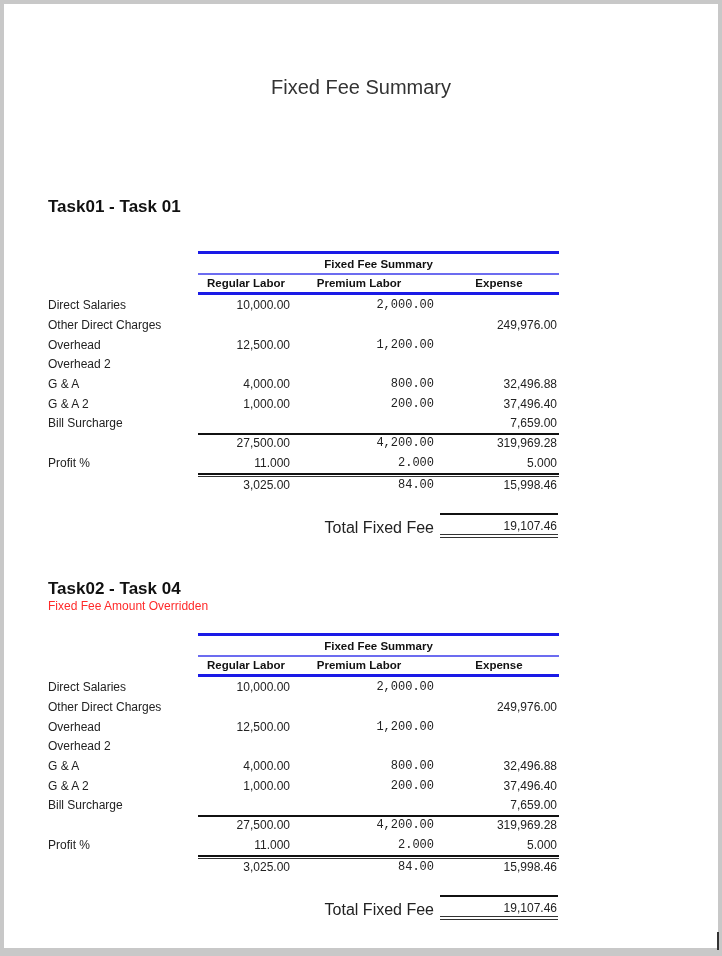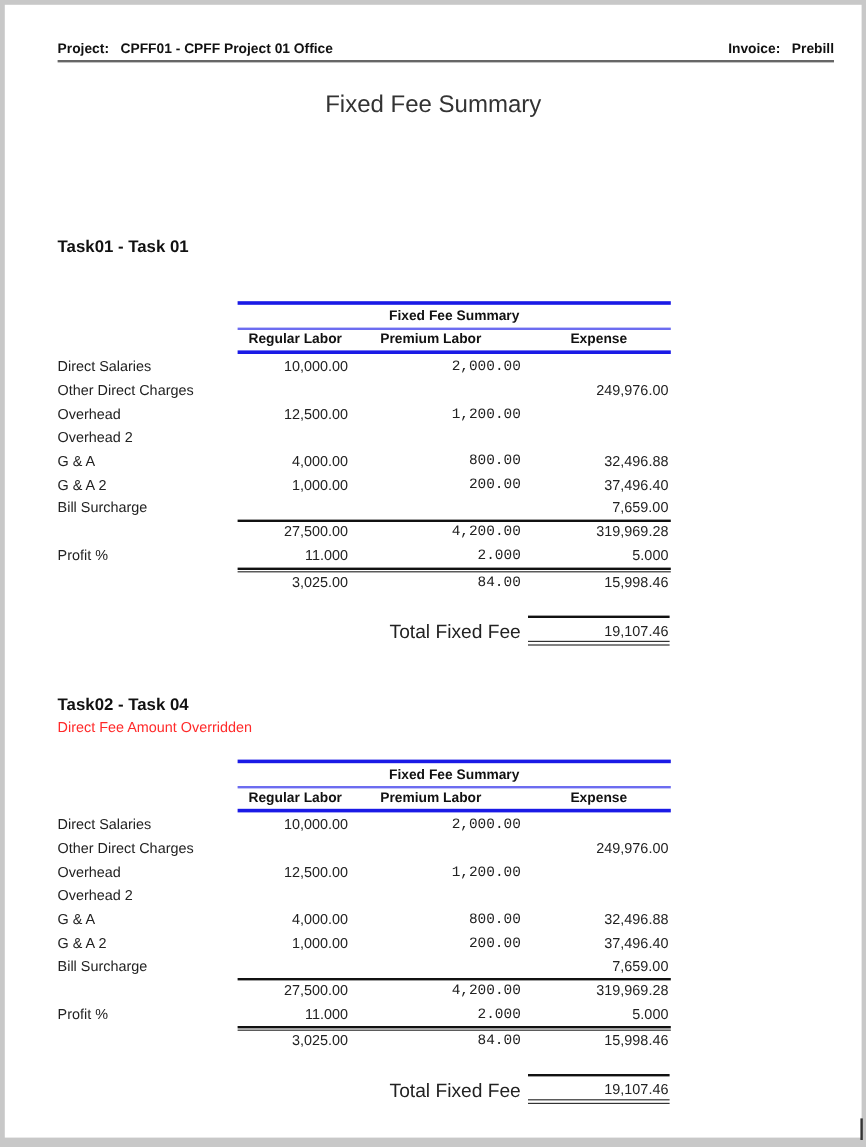--- a/index.html
+++ b/index.html
@@ -23,21 +23,21 @@
     border-bottom: 2px solid #666;
     font-weight: bold; font-size: 11.5px; color: #111;
   }
   .hdr .left { position: absolute; left: 0; top: 2px; }
   .hdr .right { position: absolute; right: 0; top: 2px; }
   .title {
     position: absolute; left: 0; width: 714px; top: 72px; text-align: center;
     font-size: 20px; color: #333;
   }
   .subtitle { left: 44px; top: 110px; font-weight: bold; font-size: 11.5px; color: #111; }
-  .task-title { font-weight: bold; font-size: 14px; color: #111; }
+  .task-title { font-weight: bold; font-size: 17px; color: #111; }
   .override { font-size: 12px; color: #ff2a2a; }
 
   .block { position: absolute; left: 0; width: 714px; }
   .lbl { position: absolute; left: 44px; font-size: 12px; color: #222; }
   .num { position: absolute; font-size: 12px; color: #222; text-align: right; }
   .c1 { left: 196px; width: 90px; }
   .c2 { left: 290px; width: 140px; font-family: Liberation Mono, monospace; }
   .c3 { left: 440px; width: 113px; }
   .hline { position: absolute; left: 194px; width: 361px; }
   .blue-thick { height: 3px; background: #1a1ae6; }
@@ -48,30 +48,20 @@
   .tf-label { position: absolute; left: 300px; width: 130px; text-align: right; font-size: 16px; color: #222; }
   .tf-top { position: absolute; left: 436px; width: 118px; height: 2px; background: #111; }
   .tf-dbl { position: absolute; left: 436px; width: 118px; height: 4px; border-top: 1px solid #333; border-bottom: 1px solid #333; box-sizing: border-box; }
   .cursor { position: absolute; left: 713px; top: 928px; width: 2px; height: 18px; background: #333; }
 </style>
 </head>
 <body>
 
 <div class="page">
 
-  <div class="hdr cond">
-    <span class="left">
-      <span>Project:</span>&nbsp;&nbsp;
-      <span>CPFF01 - CPFF Project 01 Office</span>
-    </span>
-    <span class="right">
-      <span>Invoice:</span>&nbsp;&nbsp;
-      <span>Prebill</span>
-    </span>
-  </div>
 
   <div class="title">Fixed Fee Summary</div>
 
   <div class="block" style="top:0;">
     <div class="abs task-title" style="left:44px; top:193px;">Task01 - Task 01</div>
 
     <div class="hline blue-thick" style="top:247px;"></div>
     <div class="colh cond" style="left:194px; width:361px; top:254px;">Fixed Fee Summary</div>
     <div class="hline blue-thin" style="top:269px;"></div>
     <div class="colh cond" style="left:194px; width:96px; top:273px;">Regular Labor</div>
@@ -145,21 +135,21 @@
     </div>
 
     <div class="tf-top" style="top:509px;"></div>
     <div class="tf-label" style="top:515px;">Total Fixed Fee</div>
     <div class="num c3" style="top:515px;">19,107.46</div>
     <div class="tf-dbl" style="top:530px;"></div>
   </div>
 
   <div class="block" style="top:382px;">
     <div class="abs task-title" style="left:44px; top:193px;">Task02 - Task 04</div>
-    <div class="abs override" style="left:44px; top:213px;">Direct Fee Amount Overridden</div>
+    <div class="abs override" style="left:44px; top:213px;">Fixed Fee Amount Overridden</div>
 
     <div class="hline blue-thick" style="top:247px;"></div>
     <div class="colh cond" style="left:194px; width:361px; top:254px;">Fixed Fee Summary</div>
     <div class="hline blue-thin" style="top:269px;"></div>
     <div class="colh cond" style="left:194px; width:96px; top:273px;">Regular Labor</div>
     <div class="colh cond" style="left:300px; width:110px; top:273px;">Premium Labor</div>
     <div class="colh cond" style="left:440px; width:110px; top:273px;">Expense</div>
     <div class="hline blue-thick" style="top:288px;"></div>
 
     <div>

